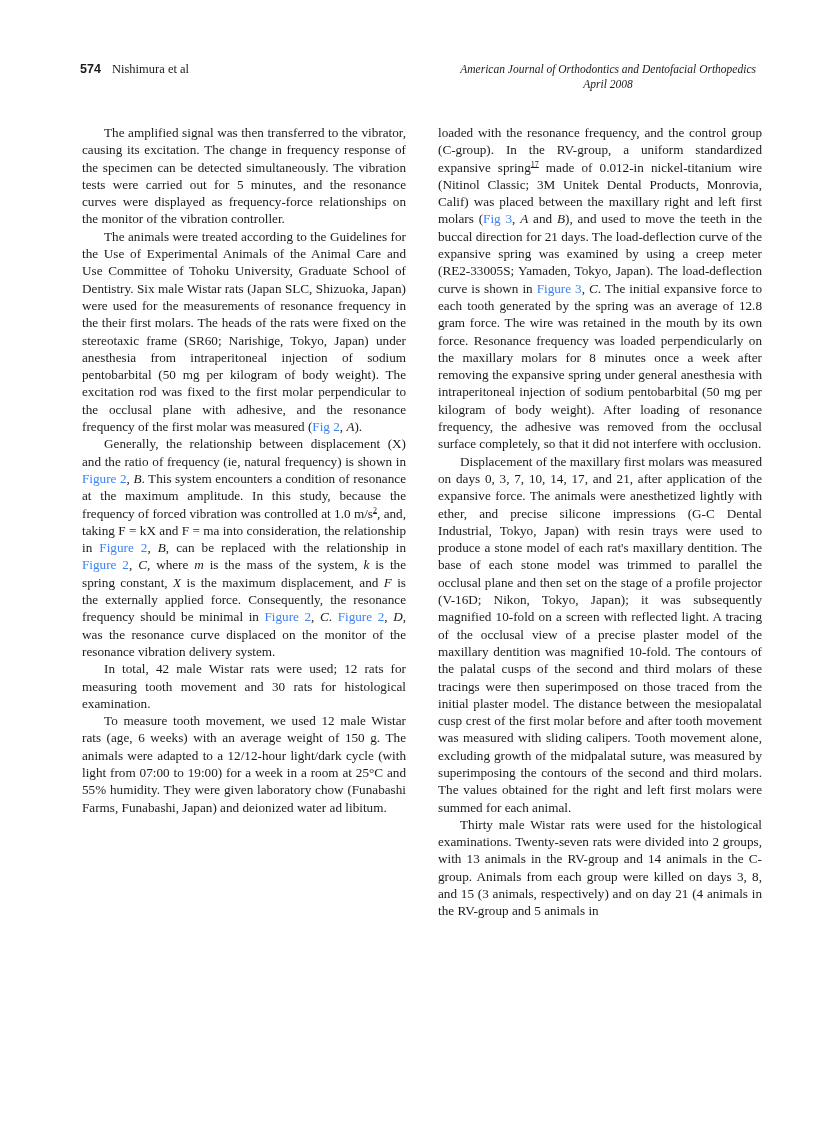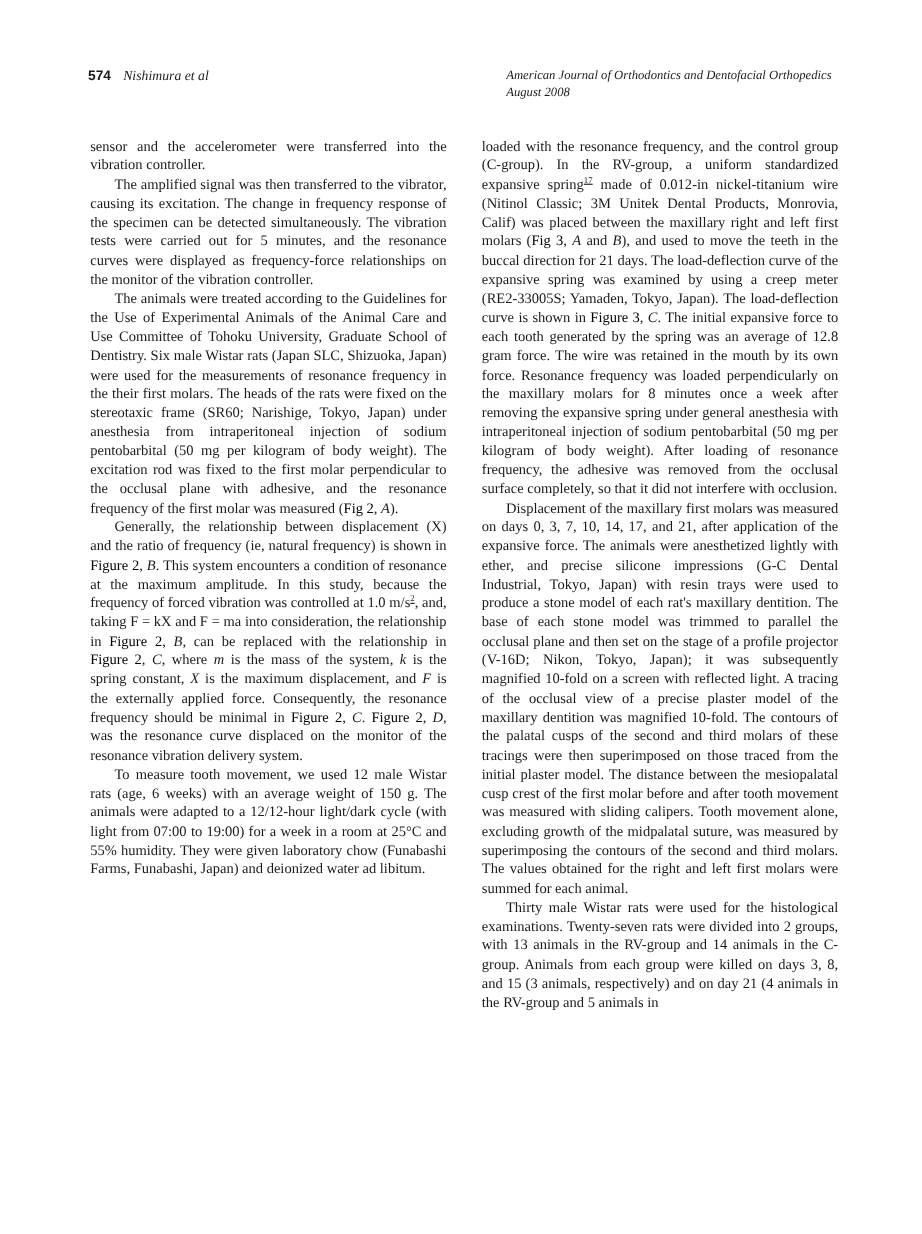--- a/index.html
+++ b/index.html
@@ -1,49 +1,49 @@
 <!DOCTYPE html>
 <html><head>
 <meta charset="utf-8">
 <style>
   html, body { margin:0; padding:0; background:#ffffff; }
   body { width:838px; height:1122px; position:relative; overflow:hidden;
          font-family:"Liberation Serif", serif; color:#1a1a1a; }
   .header { position:absolute; left:80px; top:62px; width:676px; height:40px; }
   .pagenum { position:absolute; left:0; top:0; font-family:"Liberation Sans", sans-serif;
              font-weight:bold; font-size:12.5px;text-align:center; }
-  .authors { position:absolute; left:32px; top:0; font-style:italic; font-size:12.5px; }
-  .journal { position:absolute; right:0; top:0; text-align:left; font-style:italic; font-size:11.5px; line-height:15px; }
+  .authors { position:absolute; left:32px; top:0; font-size:12.5px; }
+  .journal { position:absolute; right:0; top:0; text-align:center; font-style:italic; font-size:11.5px; line-height:15px; }
   .col { position:absolute; top:124px; width:324px; font-size:13.2px; line-height:17.3px;
          text-align:justify; }
   .col.left { left:82px; }
   .col.right { left:438px; }
   .col p { margin:0; text-indent:0; }
   .col p.ind { text-indent:22px; }
-  .link { color:#000000; }
+  .link { color:#3b82f6; }
   i { font-style:italic; }
   sup { font-size:8px; line-height:0; vertical-align:super;text-decoration:underline; }
 </style>
 </head>
 <body>
 
 <div class="header">
   <span class="pagenum">574</span>
   <span class="authors">Nishimura et al</span>
   <div class="journal">
     <div>American Journal of Orthodontics and Dentofacial Orthopedics</div>
-    <div>August 2008</div>
+    <div>April 2008</div>
   </div>
 </div>
 
 <div class="col left">
-  <p>sensor and the accelerometer were transferred into the vibration controller.</p>
   <p class="ind">The amplified signal was then transferred to the vibrator, causing its excitation. The change in frequency response of the specimen can be detected simultaneously. The vibration tests were carried out for 5 minutes, and the resonance curves were displayed as frequency-force relationships on the monitor of the vibration controller.</p>
   <p class="ind"><span>The animals were treated according to the Guidelines for the Use of Experimental Animals of the Animal Care and Use Committee of Tohoku University, Graduate School of Dentistry. Six male Wistar rats (Japan SLC, Shizuoka, Japan) were used for the measurements of resonance frequency in the their first molars. The heads of the rats were fixed on the stereotaxic frame (SR60; Narishige, Tokyo, Japan) under anesthesia from intraperitoneal injection of sodium pentobarbital (50 mg per kilogram of body weight). The excitation rod was fixed to the first molar perpendicular to the occlusal plane with adhesive, and the resonance frequency of the first molar was measured (</span><span class="link">Fig 2</span><span>, </span><i>A</i><span>).</span></p>
   <p class="ind"><span>Generally, the relationship between displacement (X) and the ratio of frequency (ie, natural frequency) is shown in </span><span class="link">Figure 2</span><span>, </span><i>B</i><span>. This system encounters a condition of resonance at the maximum amplitude. In this study, because the frequency of forced vibration was controlled at 1.0 m/s</span><sup>2</sup><span>, and, taking F = kX and F = ma into consideration, the relationship in </span><span class="link">Figure 2</span><span>, </span><i>B</i><span>, can be replaced with the relationship in </span><span class="link">Figure 2</span><span>, </span><i>C</i><span>, where </span><i>m</i><span> is the mass of the system, </span><i>k</i><span> is the spring constant, </span><i>X</i><span> is the maximum displacement, and </span><i>F</i><span> is the externally applied force. Consequently, the resonance frequency should be minimal in </span><span class="link">Figure 2</span><span>, </span><i>C</i><span>. </span><span class="link">Figure 2</span><span>, </span><i>D</i><span>, was the resonance curve displaced on the monitor of the resonance vibration delivery system.</span></p>
+  <p class="ind">In total, 42 male Wistar rats were used; 12 rats for measuring tooth movement and 30 rats for histological examination.</p>
   <p class="ind">To measure tooth movement, we used 12 male Wistar rats (age, 6 weeks) with an average weight of 150 g. The animals were adapted to a 12/12-hour light/dark cycle (with light from 07:00 to 19:00) for a week in a room at 25°C and 55% humidity. They were given laboratory chow (Funabashi Farms, Funabashi, Japan) and deionized water ad libitum.</p>
 </div>
 
 <div class="col right">
   <p><span>loaded with the resonance frequency, and the control group (C-group). In the RV-group, a uniform standardized expansive spring</span><sup>17</sup><span> made of 0.012-in nickel-titanium wire (Nitinol Classic; 3M Unitek Dental Products, Monrovia, Calif) was placed between the maxillary right and left first molars (</span><span class="link">Fig 3</span><span>, </span><i>A</i><span> and </span><i>B</i><span>), and used to move the teeth in the buccal direction for 21 days. The load-deflection curve of the expansive spring was examined by using a creep meter (RE2-33005S; Yamaden, Tokyo, Japan). The load-deflection curve is shown in </span><span class="link">Figure 3</span><span>, </span><i>C</i><span>. The initial expansive force to each tooth generated by the spring was an average of 12.8 gram force. The wire was retained in the mouth by its own force. Resonance frequency was loaded perpendicularly on the maxillary molars for 8 minutes once a week after removing the expansive spring under general anesthesia with intraperitoneal injection of sodium pentobarbital (50 mg per kilogram of body weight). After loading of resonance frequency, the adhesive was removed from the occlusal surface completely, so that it did not interfere with occlusion.</span></p>
   <p class="ind">Displacement of the maxillary first molars was measured on days 0, 3, 7, 10, 14, 17, and 21, after application of the expansive force. The animals were anesthetized lightly with ether, and precise silicone impressions (G-C Dental Industrial, Tokyo, Japan) with resin trays were used to produce a stone model of each rat's maxillary dentition. The base of each stone model was trimmed to parallel the occlusal plane and then set on the stage of a profile projector (V-16D; Nikon, Tokyo, Japan); it was subsequently magnified 10-fold on a screen with reflected light. A tracing of the occlusal view of a precise plaster model of the maxillary dentition was magnified 10-fold. The contours of the palatal cusps of the second and third molars of these tracings were then superimposed on those traced from the initial plaster model. The distance between the mesiopalatal cusp crest of the first molar before and after tooth movement was measured with sliding calipers. Tooth movement alone, excluding growth of the midpalatal suture, was measured by superimposing the contours of the second and third molars. The values obtained for the right and left first molars were summed for each animal.</p>
   <p class="ind">Thirty male Wistar rats were used for the histological examinations. Twenty-seven rats were divided into 2 groups, with 13 animals in the RV-group and 14 animals in the C-group. Animals from each group were killed on days 3, 8, and 15 (3 animals, respectively) and on day 21 (4 animals in the RV-group and 5 animals in</p>
 </div>
 
 </body></html>

